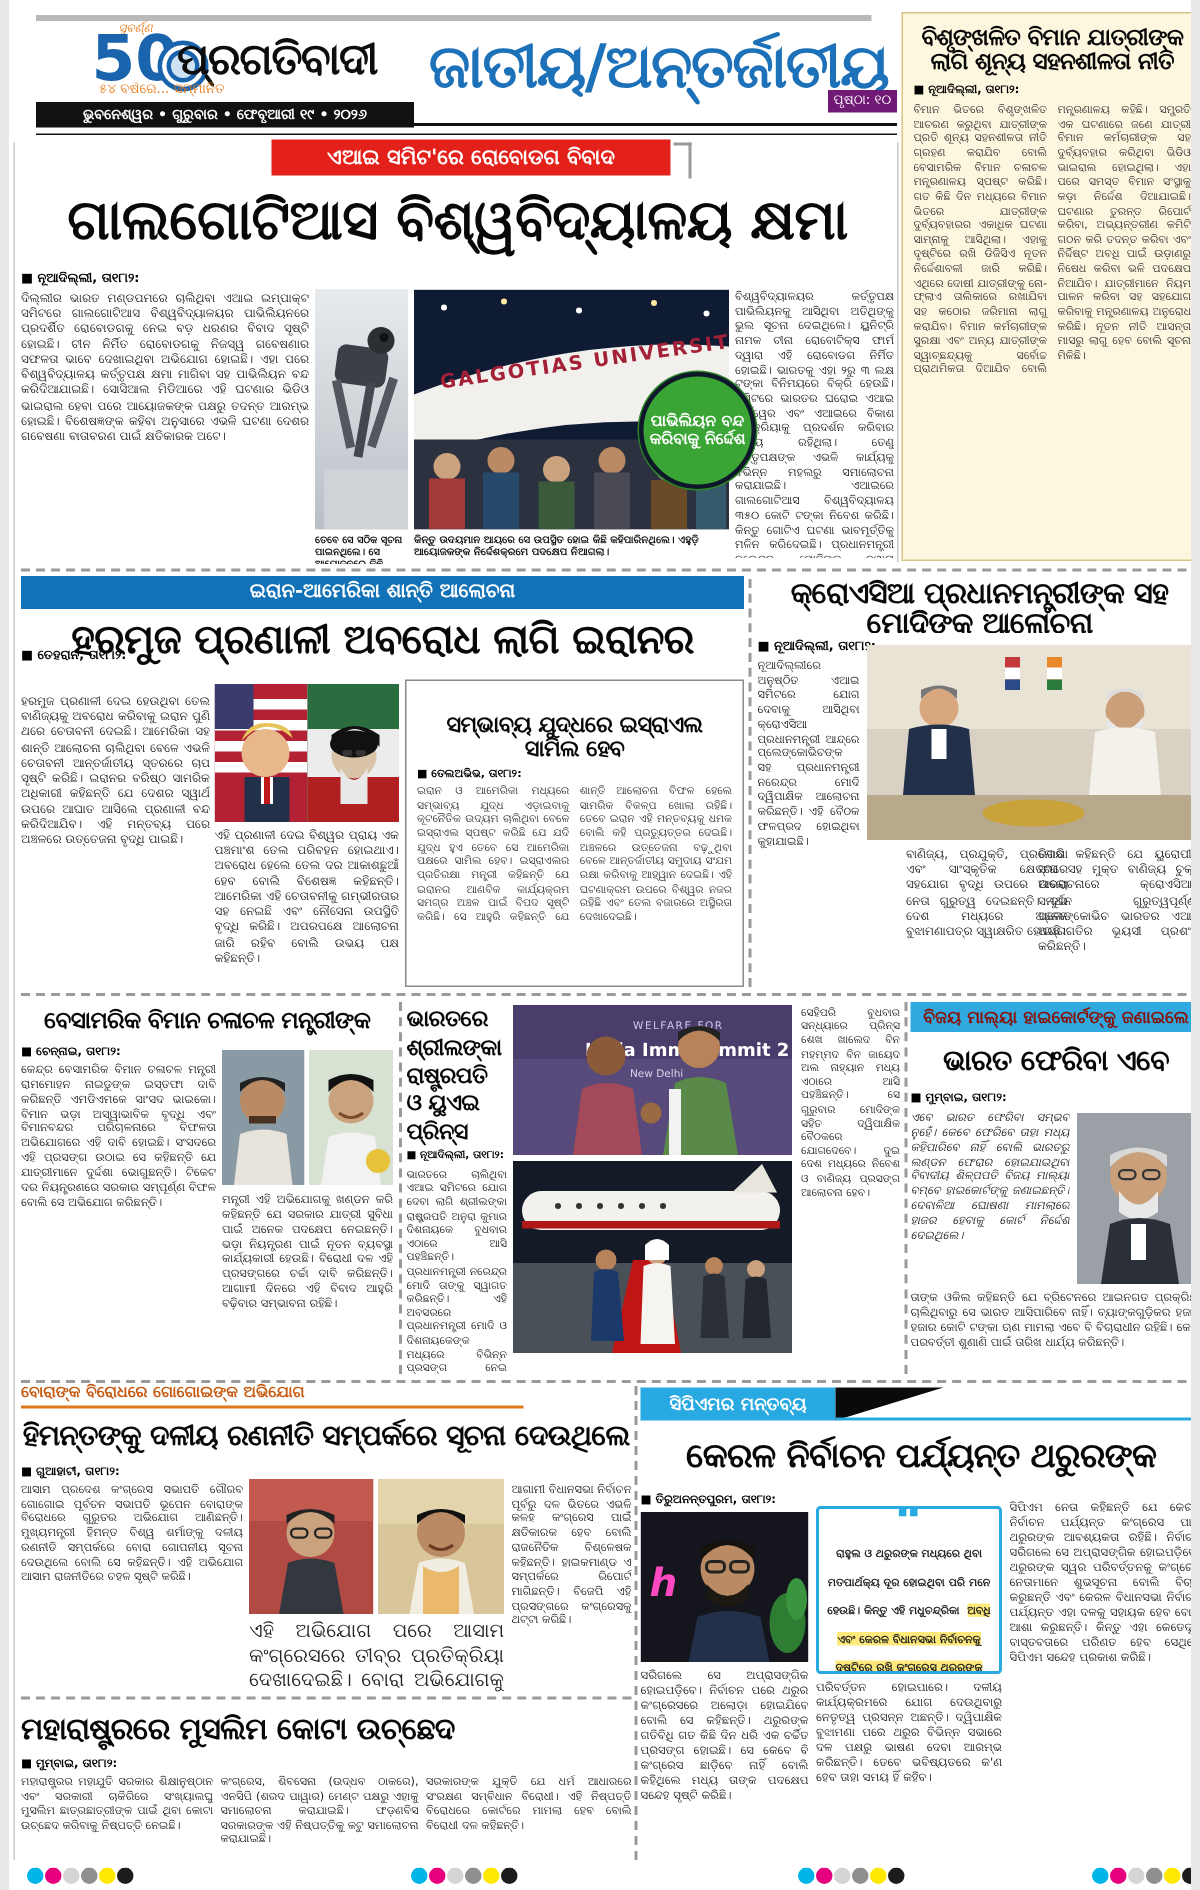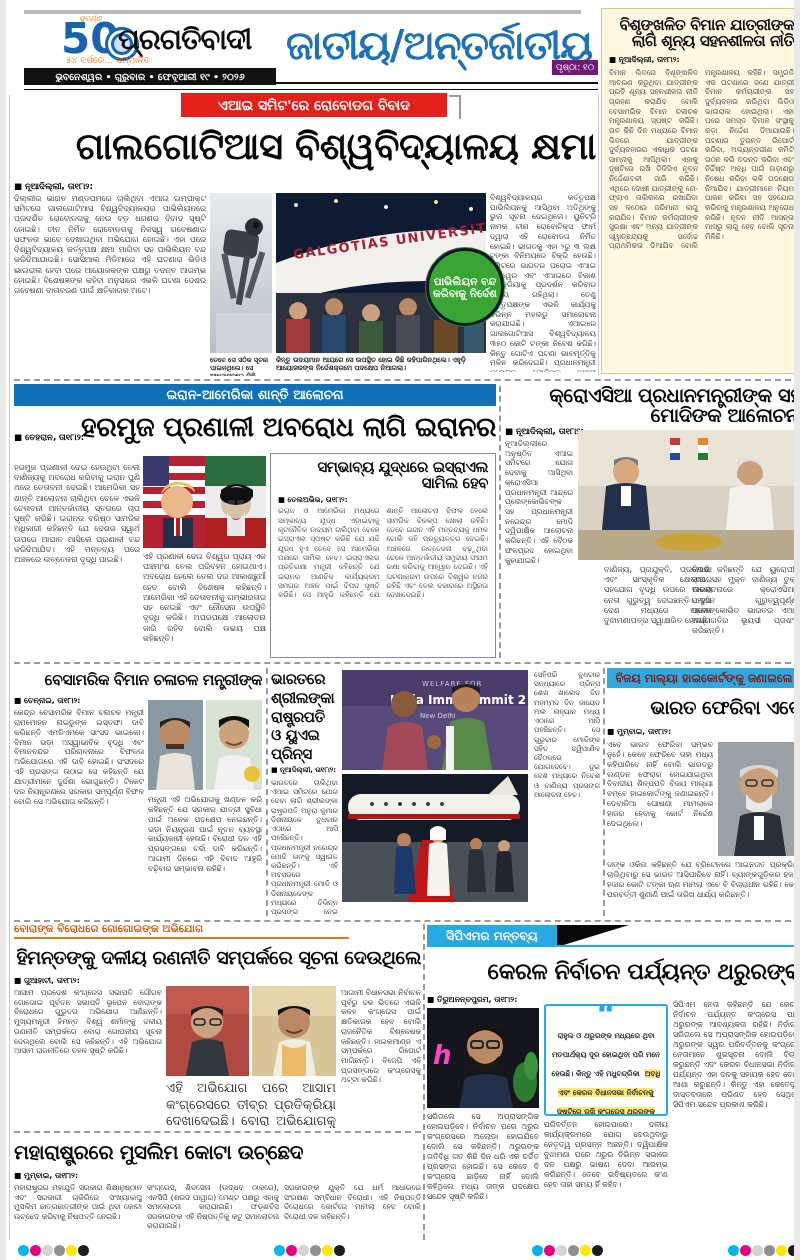--- a/index.html
+++ b/index.html
@@ -2,21 +2,21 @@
 <html><head>
 <meta charset="utf-8">
 <style>
   html,body{margin:0;padding:0;background:#e8e8e8;}
   .page{position:relative;width:788px;height:1260px;background:#fff;margin:0 auto;
         font-family:"DejaVu Sans","Liberation Sans",sans-serif;color:#111;overflow:hidden;}
   .abs{position:absolute;overflow:hidden;}
   .j{font-size:8px;line-height:1.28;text-align:justify;color:#222;}
   .js{font-size:7.4px;line-height:1.3;text-align:justify;color:#333;}
   .byl{font-size:8.5px;font-weight:bold;color:#000;}
-  .hl{font-weight:bold;color:#080808;text-align:right;letter-spacing:-.5px;line-height:1.04;}
+  .hl{font-weight:bold;color:#080808;text-align:center;letter-spacing:-.5px;line-height:1.04;}
   .bar{color:#fff;font-weight:bold;text-align:center;}
   .ph{background:#ddd;}
   .ph svg{display:block;width:100%;height:100%;}
   .cap{font-size:7.3px;font-weight:bold;line-height:1.25;color:#111;}
   .hdash{border-top:2px dashed #9a9a9a;height:0;}
   .vdash{border-left:2px dashed #9a9a9a;width:0;}
   .vline{border-left:1px solid #c9c9c9;width:0;}
   .dot{width:11px;height:11px;border-radius:50%;display:inline-block;margin-right:1px;vertical-align:top;}
   .tri{width:0;height:0;border-top:22px solid #0a0a0a;border-right:72px solid transparent;}
 </style>
@@ -135,21 +135,21 @@
       <circle cx="93" cy="48" r="15" fill="#d8c2a8"></circle>
       <path d="M78,42 Q93,18 110,42 L110,34 Q93,22 78,34Z" fill="#111"></path>
       <ellipse cx="93" cy="40" rx="16" ry="9" fill="#111"></ellipse>
       <path d="M84,56 Q93,72 102,56 L102,80 L84,80Z" fill="#e8e8e8"></path>
       <rect x="85" y="44" width="7" height="4" rx="2" fill="#333"></rect>
         <rect x="94" y="44" width="7" height="4" rx="2" fill="#333"></rect>
     </svg>
   </div>
   <div class="abs j" style="left:137px;top:552px;width:123px;height:106px;">ଏହି ପ୍ରଣାଳୀ ଦେଇ ବିଶ୍ୱର ପ୍ରାୟ ଏକ ପଞ୍ଚମାଂଶ ତେଲ ପରିବହନ ହୋଇଥାଏ। ଅବରୋଧ ହେଲେ ତେଲ ଦର ଆକାଶଛୁଆଁ ହେବ ବୋଲି ବିଶେଷଜ୍ଞ କହିଛନ୍ତି। ଆମେରିକା ଏହି ଚେତାବନୀକୁ ଗମ୍ଭୀରତାର ସହ ନେଇଛି ଏବଂ ନୌସେନା ଉପସ୍ଥିତି ବୃଦ୍ଧି କରିଛି। ଅପରପକ୍ଷେ ଆଲୋଚନା ଜାରି ରହିବ ବୋଲି ଉଭୟ ପକ୍ଷ କହିଛନ୍ତି।</div>
 
-  <div class="abs" style="left:264px;top:453px;width:226px;height:205px;border:1px solid #8a8a8a;box-sizing:border-box;padding:6px 7px;">
+  <div class="abs" style="left:264px;top:453px;width:226px;height:205px;border:1px solid #8a8a8a;box-sizing:border-box;padding:22px 7px;">
     <div class="hl" style="font-size:15px;margin-bottom:4px;">ସମ୍ଭାବ୍ୟ ଯୁଦ୍ଧରେ ଇସ୍ରାଏଲ ସାମିଲ ହେବ</div>
     <div class="byl" style="font-size:7.4px;margin-bottom:2px;">■ ତେଲଅଭିଭ, ତା୧୮ା୨:</div>
     <div class="js" style="column-count:2;column-gap:7px;height:158px;font-size:7.2px;">ଇରାନ ଓ ଆମେରିକା ମଧ୍ୟରେ ସମ୍ଭାବ୍ୟ ଯୁଦ୍ଧ ଏଡ଼ାଇବାକୁ କୂଟନୈତିକ ଉଦ୍ୟମ ଚାଲିଥିବା ବେଳେ ଇସ୍ରାଏଲ ସ୍ପଷ୍ଟ କରିଛି ଯେ ଯଦି ଯୁଦ୍ଧ ହୁଏ ତେବେ ସେ ଆମେରିକା ପକ୍ଷରେ ସାମିଲ ହେବ। ଇସ୍ରାଏଲର ପ୍ରତିରକ୍ଷା ମନ୍ତ୍ରୀ କହିଛନ୍ତି ଯେ ଇରାନର ଆଣବିକ କାର୍ଯ୍ୟକ୍ରମ ସମଗ୍ର ଅଞ୍ଚଳ ପାଇଁ ବିପଦ ସୃଷ୍ଟି କରିଛି। ସେ ଆହୁରି କହିଛନ୍ତି ଯେ ଶାନ୍ତି ଆଲୋଚନା ବିଫଳ ହେଲେ ସାମରିକ ବିକଳ୍ପ ଖୋଲା ରହିଛି। ତେବେ ଇରାନ ଏହି ମନ୍ତବ୍ୟକୁ ଧମକ ବୋଲି କହି ପ୍ରତ୍ୟୁତ୍ତର ଦେଇଛି। ଅଞ୍ଚଳରେ ଉତ୍ତେଜନା ବଢ଼ୁଥିବା ବେଳେ ଆନ୍ତର୍ଜାତୀୟ ସମୁଦାୟ ସଂଯମ ରକ୍ଷା କରିବାକୁ ଆହ୍ୱାନ ଦେଇଛି। ଏହି ଘଟଣାକ୍ରମ ଉପରେ ବିଶ୍ୱର ନଜର ରହିଛି ଏବଂ ତେଲ ବଜାରରେ ଅସ୍ଥିରତା ଦେଖାଦେଇଛି।</div>
   </div>
 
   <div class="abs vdash" style="left:493px;top:386px;height:272px;"></div>
 
   <div class="abs hl" style="left:499px;top:386px;width:296px;height:36px;font-size:19.5px;line-height:1.0;">କ୍ରୋଏସିଆ ପ୍ରଧାନମନ୍ତ୍ରୀଙ୍କ ସହ ମୋଦିଙ୍କ ଆଲୋଚନା</div>
   <div class="abs byl" style="left:499px;top:426px;width:120px;height:11px;">■ ନୂଆଦିଲ୍ଲୀ, ତା୧୮ା୨:</div>
   <div class="abs j" style="left:499px;top:439px;width:68px;height:220px;font-size:7.6px;">ନୂଆଦିଲ୍ଲୀରେ ଅନୁଷ୍ଠିତ ଏଆଇ ସମିଟରେ ଯୋଗ ଦେବାକୁ ଆସିଥିବା କ୍ରୋଏସିଆ ପ୍ରଧାନମନ୍ତ୍ରୀ ଆନ୍ଦ୍ରେ ପ୍ଲେଙ୍କୋଭିଚଙ୍କ ସହ ପ୍ରଧାନମନ୍ତ୍ରୀ ନରେନ୍ଦ୍ର ମୋଦି ଦ୍ୱିପାକ୍ଷିକ ଆଲୋଚନା କରିଛନ୍ତି। ଏହି ବୈଠକ ଫଳପ୍ରଦ ହୋଇଥିବା କୁହାଯାଇଛି।</div>
@@ -252,21 +252,21 @@
         <path d="M155,79 Q162,75 169,79 L172,118 L153,118Z" fill="#23262e"></path>
     </svg>
   </div>
   <div class="abs j" style="left:528px;top:670px;width:66px;height:246px;font-size:7.2px;">ସେହିପରି ବୁଧବାର ସନ୍ଧ୍ୟାରେ ପ୍ରିନ୍ସ ଶେଖ ଖାଲେଦ ବିନ ମହମ୍ମଦ ବିନ ଜାୟେଦ ଅଲ ନାହ୍ୟାନ ମଧ୍ୟ ଏଠାରେ ଆସି ପହଞ୍ଚିଛନ୍ତି। ସେ ଗୁରୁବାର ମୋଦିଙ୍କ ସହିତ ଦ୍ୱିପାକ୍ଷିକ ବୈଠକରେ ଯୋଗଦେବେ। ଦୁଇ ଦେଶ ମଧ୍ୟରେ ନିବେଶ ଓ ବାଣିଜ୍ୟ ପ୍ରସଙ୍ଗ ଆଲୋଚନା ହେବ।</div>
 
   <div class="abs vdash" style="left:597px;top:668px;height:248px;"></div>
 
   <div class="abs bar" style="left:601px;top:668px;width:194px;height:20px;background:#2fa9e0;color:#8a1006;font-size:11.5px;line-height:20px;">ବିଜୟ ମାଲ୍ୟା ହାଇକୋର୍ଟଙ୍କୁ ଜଣାଇଲେ</div>
   <div class="abs hl" style="left:601px;top:690px;width:194px;height:34px;font-size:19px;line-height:34px;">ଭାରତ ଫେରିବା ଏବେ ସମ୍ଭବ ନୁହେଁ</div>
   <div class="abs byl" style="left:601px;top:727px;width:120px;height:10px;font-size:7.8px;">■ ମୁମ୍ବାଇ, ତା୧୮ା୨:</div>
-  <div class="abs j" style="left:601px;top:740px;width:106px;height:118px;font-size:7.7px;">ଏବେ ଭାରତ ଫେରିବା ସମ୍ଭବ ନୁହେଁ। କେବେ ଫେରିବେ ତାହା ମଧ୍ୟ କହିପାରିବେ ନାହିଁ ବୋଲି ଭାରତରୁ ଲଣ୍ଡନ ଫେରାର ହୋଇଯାଇଥିବା ବିବାଦୀୟ ଶିଳ୍ପପତି ବିଜୟ ମାଲ୍ୟା ବମ୍ବେ ହାଇକୋର୍ଟଙ୍କୁ ଜଣାଇଛନ୍ତି। ଦେବାଳିଆ ଘୋଷଣା ମାମଲାରେ ହାଜର ହେବାକୁ କୋର୍ଟ ନିର୍ଦ୍ଦେଶ ଦେଇଥିଲେ।</div>
+  <div class="abs j" style="left:601px;top:740px;width:106px;height:118px;font-size:7.7px;font-style:italic;">ଏବେ ଭାରତ ଫେରିବା ସମ୍ଭବ ନୁହେଁ। କେବେ ଫେରିବେ ତାହା ମଧ୍ୟ କହିପାରିବେ ନାହିଁ ବୋଲି ଭାରତରୁ ଲଣ୍ଡନ ଫେରାର ହୋଇଯାଇଥିବା ବିବାଦୀୟ ଶିଳ୍ପପତି ବିଜୟ ମାଲ୍ୟା ବମ୍ବେ ହାଇକୋର୍ଟଙ୍କୁ ଜଣାଇଛନ୍ତି। ଦେବାଳିଆ ଘୋଷଣା ମାମଲାରେ ହାଜର ହେବାକୁ କୋର୍ଟ ନିର୍ଦ୍ଦେଶ ଦେଇଥିଲେ।</div>
   <div class="abs ph" style="left:712px;top:742px;width:83px;height:114px;">
     <svg viewBox="0 0 83 114" preserveAspectRatio="none">
       <rect width="83" height="114" fill="#9aa0a6"></rect>
       <circle cx="41" cy="42" r="19" fill="#c9a07a"></circle>
       <path d="M22,36 Q41,16 60,36 L60,28 Q41,18 22,28Z" fill="#d8d8d8"></path>
       <path d="M28,52 Q41,70 54,52 L54,66 Q41,76 28,66Z" fill="#e8e8e8"></path>
       <rect x="28" y="38" width="11" height="6" rx="3" fill="none" stroke="#333" stroke-width="1.5"></rect>
       <rect x="44" y="38" width="11" height="6" rx="3" fill="none" stroke="#333" stroke-width="1.5"></rect>
       <path d="M16,114 L22,74 Q41,66 62,74 L68,114Z" fill="#2b2f38"></path>
       <rect x="36" y="74" width="10" height="24" fill="#fff"></rect>

